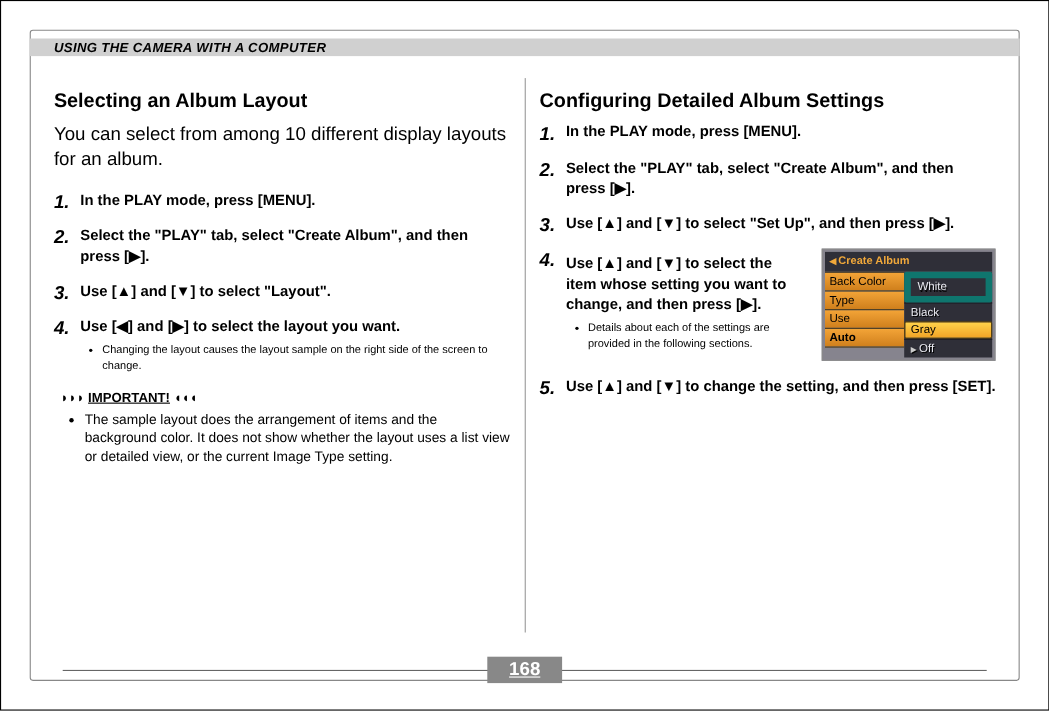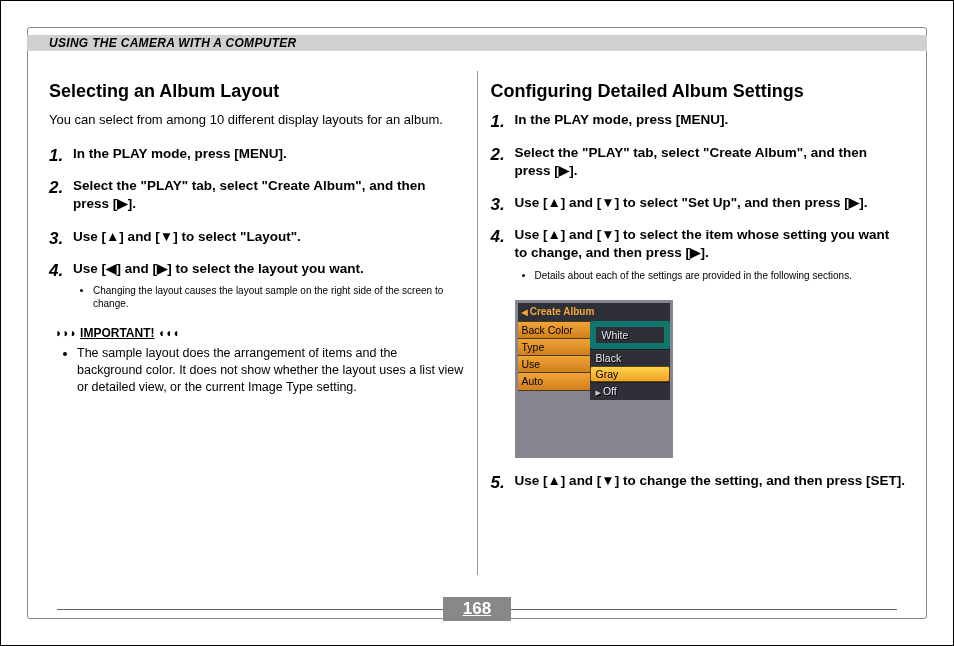--- a/index.html
+++ b/index.html
@@ -7,46 +7,46 @@
   .page { width:954px; height:646px; position:relative; box-sizing:border-box; border:1px solid #000; }
   .inner { position:absolute; left:26px; right:26px; top:26px; bottom:26px; border:1px solid #888; border-radius:3px; box-sizing:border-box; }
 
   .section-bar { position:absolute; left:26px; right:26px; top:34px; height:16px; background:#d0d0d0; display:flex; align-items:center; }
   .section-bar span { font-weight:bold; font-size:12px; letter-spacing:0.3px; margin-left:22px; font-style:italic; }
 
   .columns { position:absolute; left:48px; right:48px; top:70px; bottom:70px; display:flex; gap:27px; }
   .col { flex:1; min-width:0; font-size:13px; line-height:1.35; }
 
   h2.title { font-size:18px; font-weight:bold; margin:8px 0 8px; }
-  p.lead { margin:2px 0 16px; font-size:13px; }
+  p.lead { margin:2px 0 16px; font-size:17px; }
 
   ol.steps { list-style:none; margin:0; padding:0; counter-reset:step; }
   ol.steps > li { counter-increment:step; position:relative; padding-left:24px; margin-bottom:14px; }
   ol.steps > li::before { content:counter(step) "."; position:absolute; left:0; top:0; font-weight:bold; font-style:italic; font-size:17px; }
   ol.steps > li .step-text { font-weight:bold; font-size:13.5px; }
 
   .sub { margin:6px 0 0 16px; padding:0; font-size:10px; }
   .sub li { margin-bottom:4px; list-style:disc outside; margin-left:4px; }
 
   .imp { margin:14px 0 4px 6px; font-size:12px; }
   .imp .imp-label { font-weight:bold; text-decoration:underline; }
   .imp-list { margin:4px 0 0 24px; padding:0; font-size:12.5px; }
   .imp-list li { list-style:disc outside; margin-left:4px; }
 
-  .wrap4 { display:flex; gap:14px; align-items:flex-start;flex-direction:column; }
+  .wrap4 { display:flex; gap:14px; align-items:center; }
   .wrap4 .txt { flex:1; }
 
   .lcd { width:158px; flex:0 0 158px; border:1px solid #8a8a8a; padding:2px; background:#86848e; box-sizing:border-box; }
   .lcd-inner {  }
   .lcd-title { background:#2f2f38; color:#f1a83a; font-size:10px; padding:2px 4px; font-weight:600; }
   .lcd-title::before { content:"\25C0"; color:#f1a83a; margin-right:2px; font-size:8px; }
   .lcd-body { display:flex; }
   .lcd-left { flex:0 0 72px; font-size:10.5px; }
   .lcd-left .row { padding:1px 4px; background:linear-gradient(#f3a437,#cf7f1c); color:#000; border-top:1px solid #4b3a1c; }
-  .lcd-left .row.last { border-bottom:1px solid #4b3a1c; }
+  .lcd-left .row.last { border-bottom:1px solid #4b3a1c;font-weight:bold; }
   .lcd-right { flex:1; font-size:10.5px; background:#2f2f38; }
   .lcd-right .opt { padding:1px 6px; color:#e8e8ef; border-top:1px solid #1d1d24; text-shadow:1px 1px 0 #000; }
   .lcd-right .opt.sel { background:linear-gradient(#ffd34b,#f0a326); color:#000; text-shadow:none; border:1px solid #5a4410; border-radius:2px; padding:0 5px; margin:0; }
   .lcd-right .opt.frame { border:6px solid #0f766e; border-radius:2px; margin:0; position:relative; }
   .lcd-right .opt.frame::before { content:"\25B6"; font-size:7px; color:#ccc; position:absolute; left:-1px; top:3px; display:none; }
   .lcd-right .opt.off span.arrow { font-size:7px; color:#ccc; margin-right:2px; }
 
   .footer { position:absolute; left:0; right:0; bottom:24px; height:24px; display:flex; align-items:center; }
   .footer .rule { height:1px; background:#666; position:absolute; left:56px; right:56px; top:50%; }
   .footer .pagenum { position:relative; margin:0 auto; background:#888; color:#fff; font-weight:bold; font-size:17px; padding:2px 20px;text-decoration:underline; }

